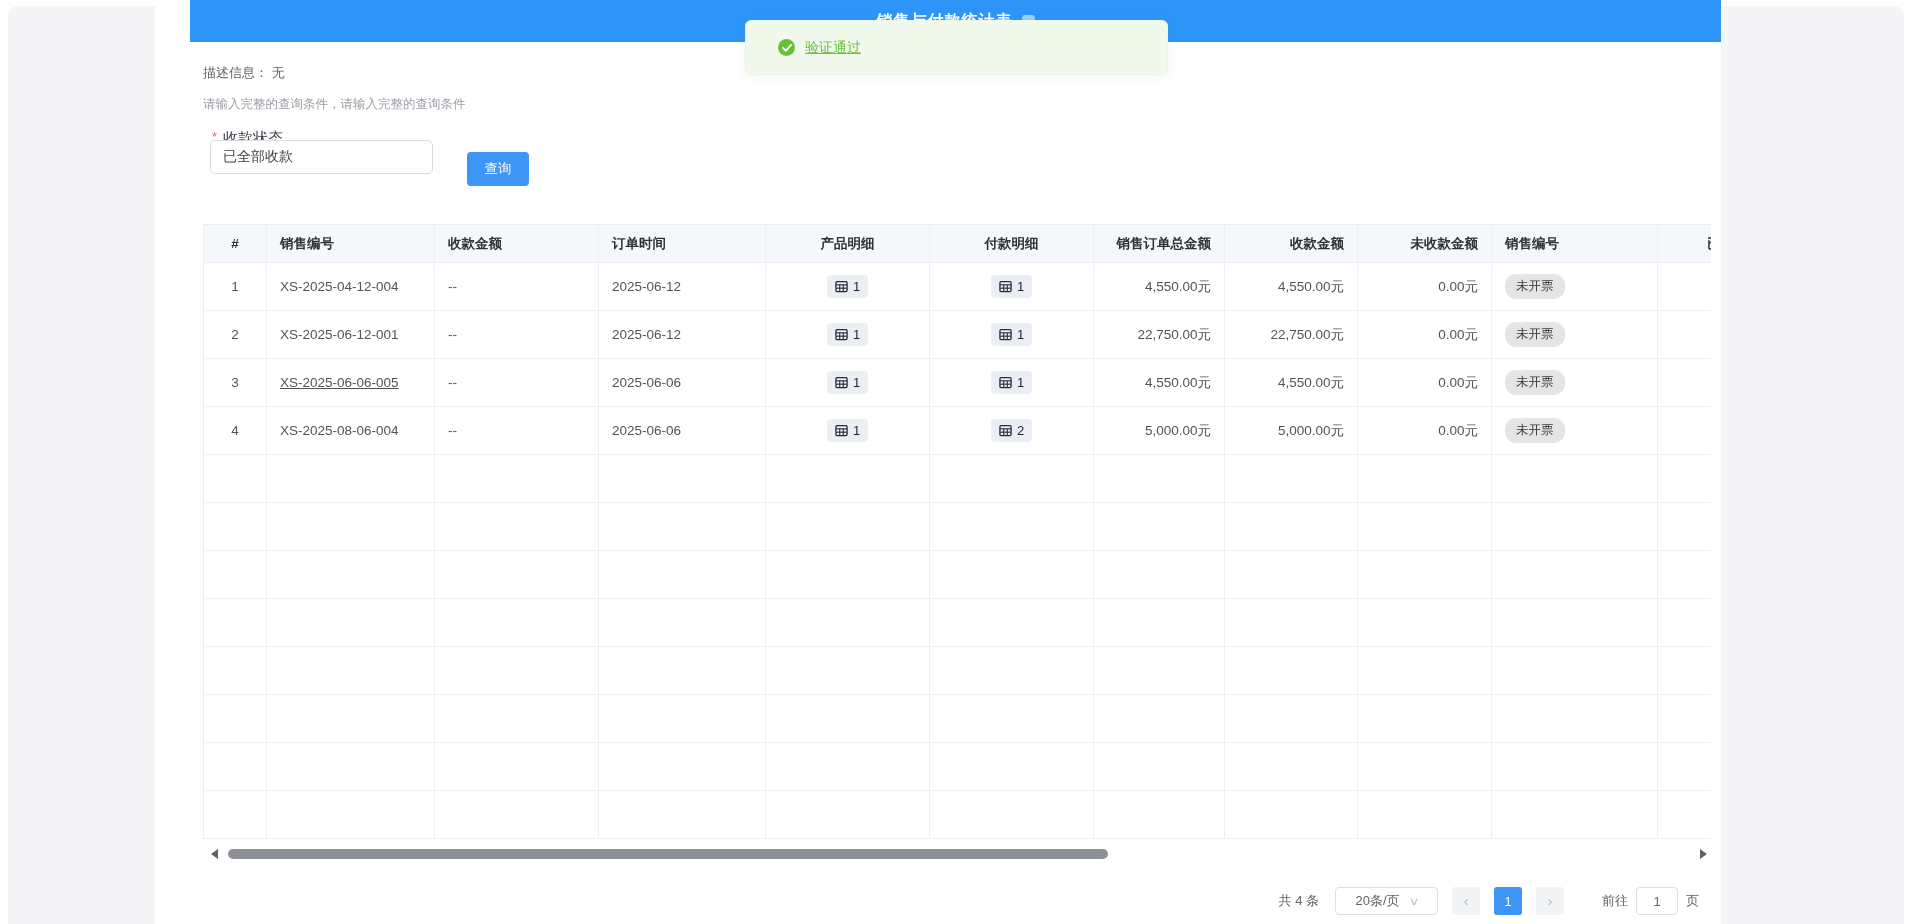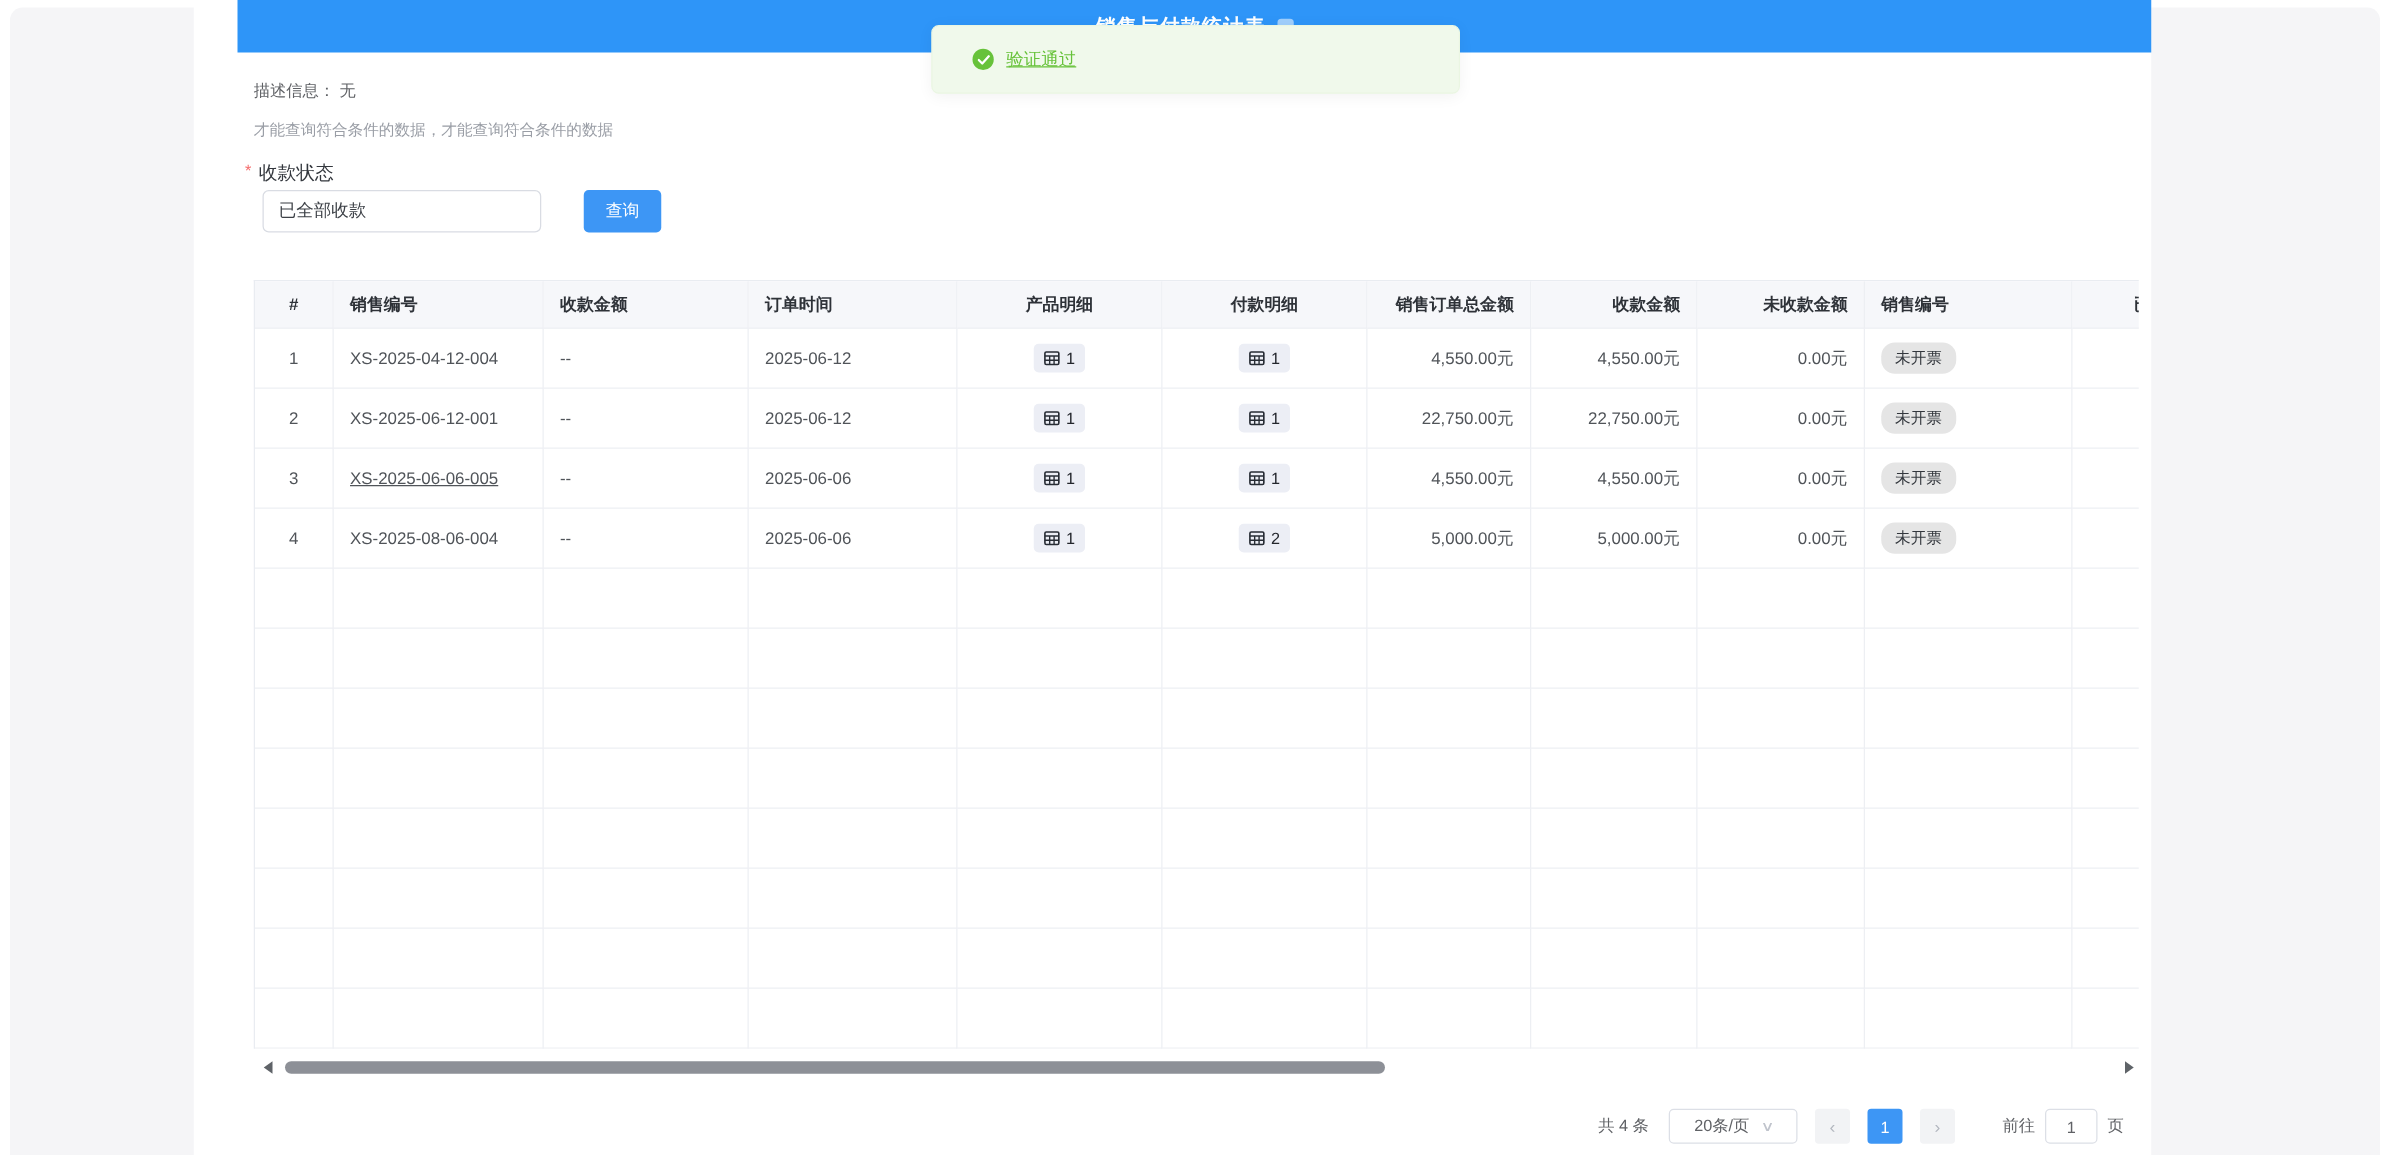--- a/index.html
+++ b/index.html
@@ -13,24 +13,24 @@
 
   .topbar { position:absolute; left:35px; right:0; top:0; height:42px; background:#2E95F8;
     display:flex; align-items:center; justify-content:center; }
   .topbar .title { color:#ffffff; font-size:16px; font-weight:600; letter-spacing:1px; }
   .help-box { display:inline-block; width:13px; height:13px; background:rgba(255,255,255,.55);
     border-radius:3px; margin-left:9px; }
 
   .desc-line { position:absolute; left:48px; top:64px; font-size:13px; color:#606266; }
   .hint-line { position:absolute; left:48px; top:96px; font-size:12.5px; color:#9a9ea6; }
 
-  .field-label { position:absolute; left:41px; top:129px; font-size:15px; color:#33373d; }
+  .field-label { position:absolute; left:57px; top:129px; font-size:15px; color:#33373d; }
   .field-label .req { color:#f56c6c; margin-right:6px; font-size:13px; vertical-align:2px; }
 
-  .field-input { position:absolute; left:55px; top:152px; width:223px; height:34px;
+  .field-input { position:absolute; left:55px; top:140px; width:223px; height:34px;
     border:1px solid #d9dce3; border-radius:5px; padding:0 12px; font-size:14px; color:#3d4147;
     outline:none; background:#fff; font-family:Liberation Mono, monospace; }
 
   .query-btn { position:absolute; left:312px; top:152px; width:62px; height:34px;
     background:#3D96F5; color:#fff; font-size:13.5px; border:none; border-radius:4px;
     cursor:pointer; font-family:inherit; }
 
   
   .table-wrap { position:absolute; left:48px; top:224px; width:1508px; overflow:hidden;
     border-top:1px solid #e9ecf1; border-left:1px solid #e9ecf1; }
@@ -91,21 +91,21 @@
   <div class="topbar">
     <span class="title">销售与付款统计表</span>
     <span class="help-box"></span>
   </div>
 
   <div class="desc-line">
     <span>描述信息：</span>
     <span>无</span>
   </div>
 
-  <div class="hint-line">才能查询符合条件的数据，才能查询符合条件的数据</div>
+  <div class="hint-line">请输入完整的查询条件，请输入完整的查询条件</div>
 
   <div class="field-label">
     <span class="req">*</span><span>收款状态</span>
   </div>
 
   <input class="field-input" type="text" value="已全部收款" style="">
 
   <button class="query-btn">查询</button>
 
   <div class="table-wrap">

